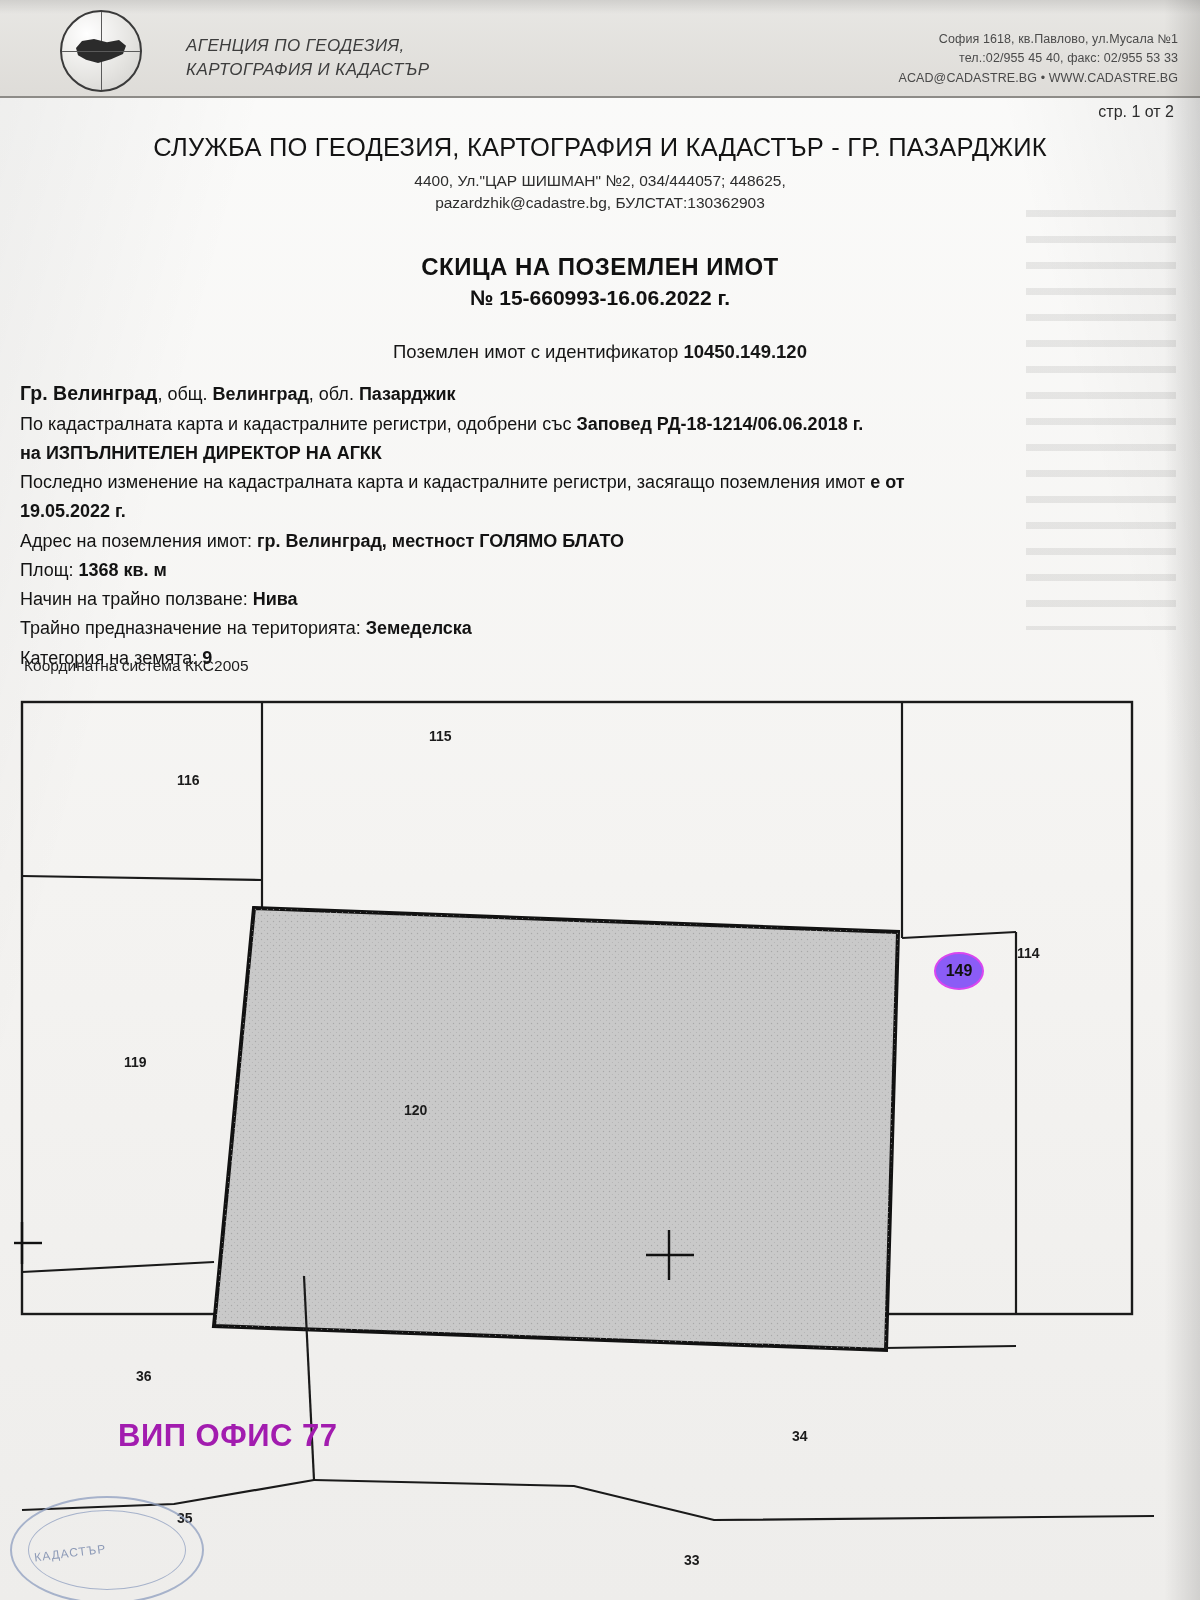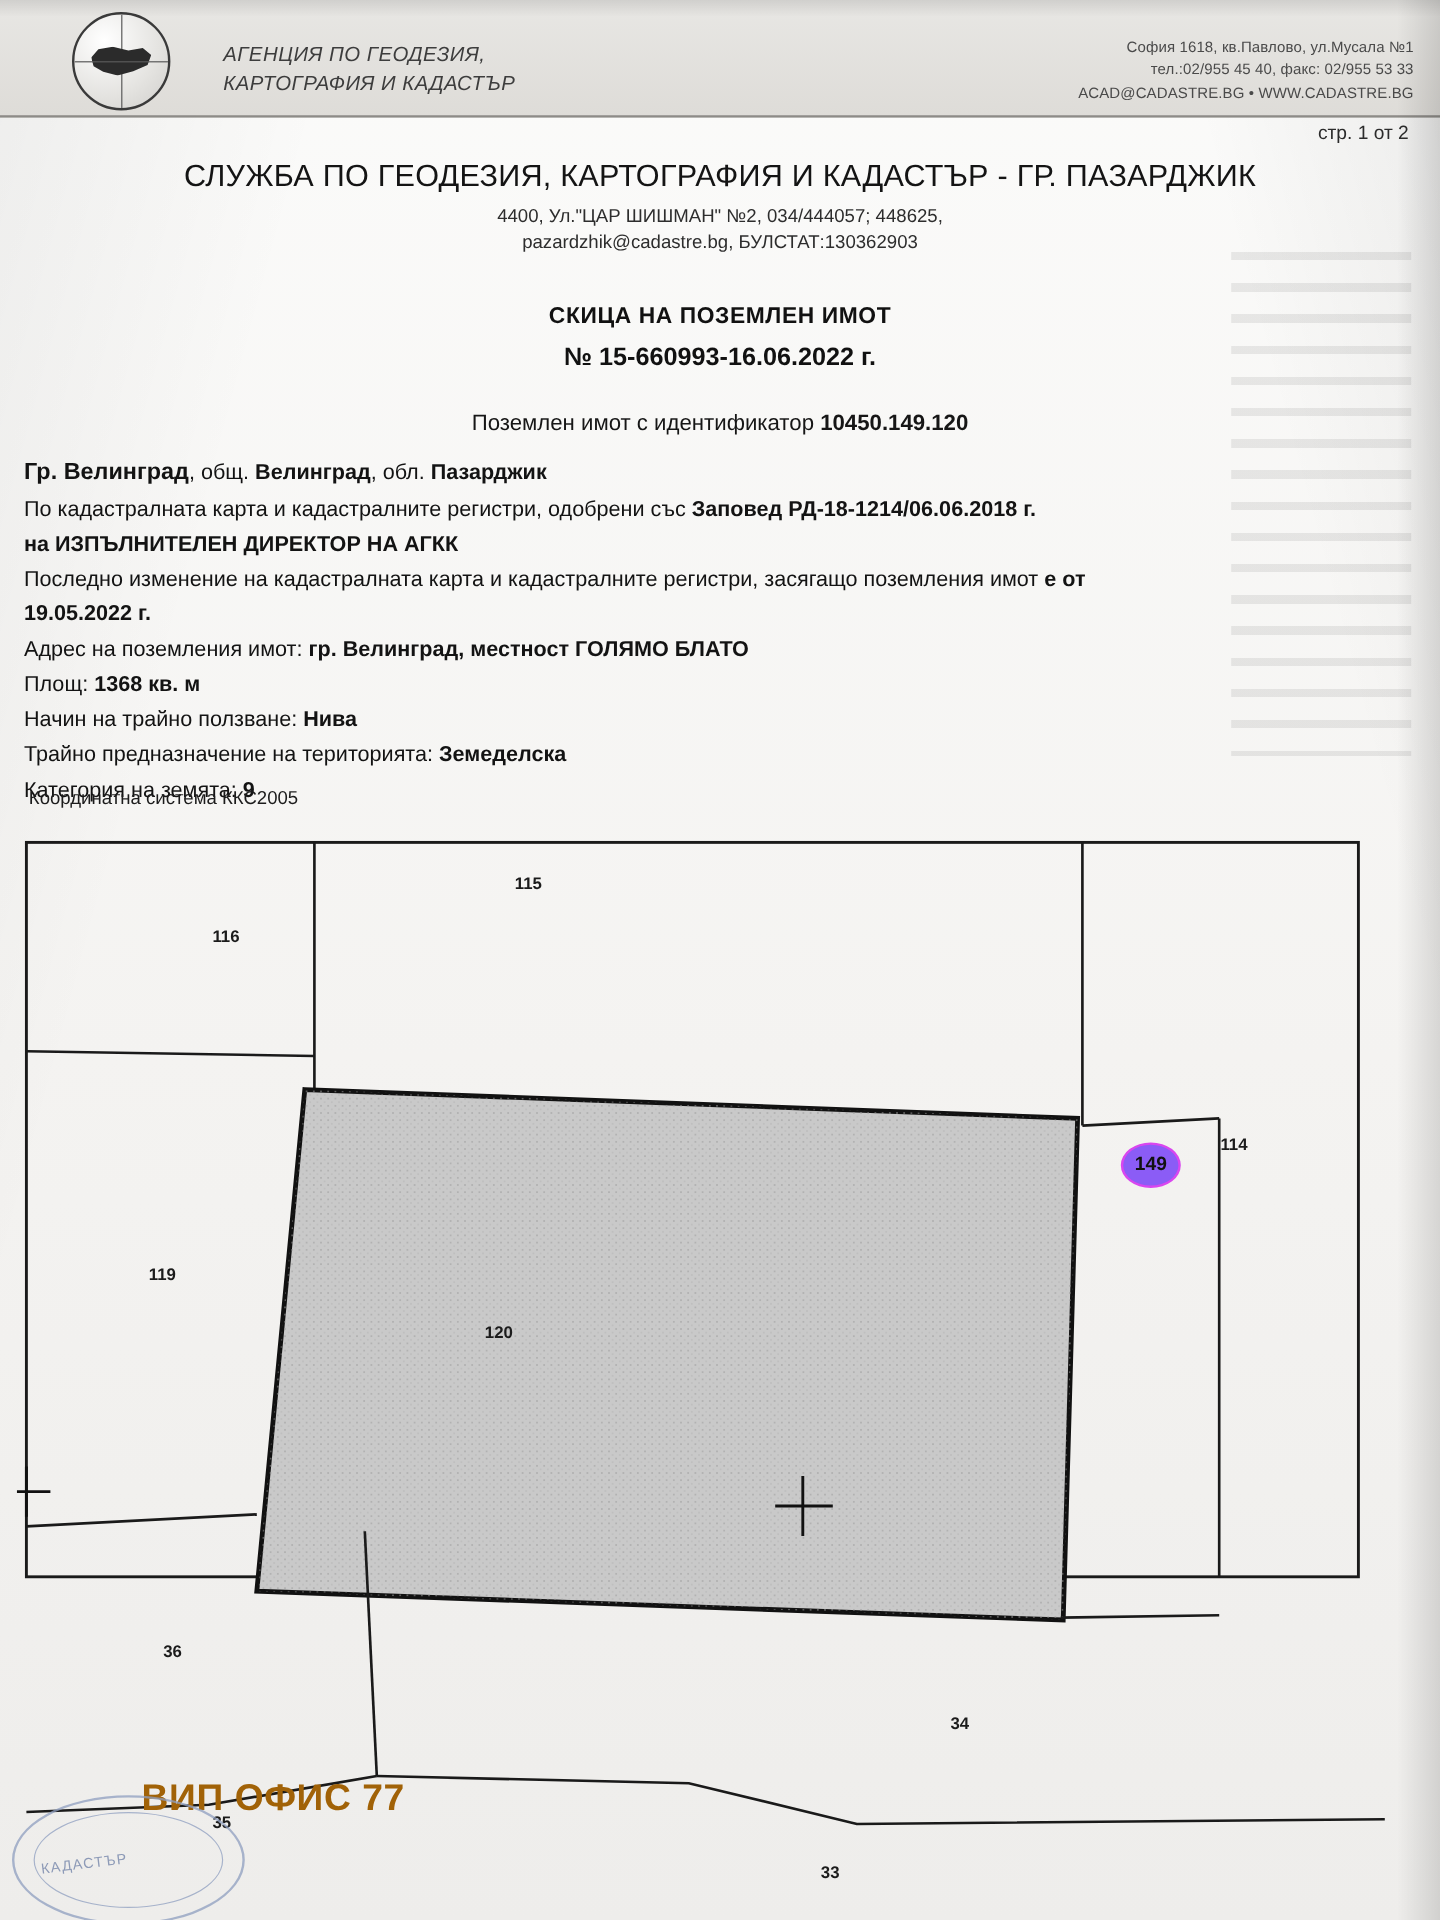--- a/index.html
+++ b/index.html
@@ -145,21 +145,21 @@
     font-size: 15.5px;
     color: #2d2d2d;
   }
   
   .doc-title {
     position: absolute;
     left: 0;
     top: 253px;
     width: 1200px;
     text-align: center;
-    font-size: 19px;
+    font-size: 24px;
     font-weight: bold;
     letter-spacing: 0.5px;
     color: #111;
   }
   .doc-number {
     position: absolute;
     left: 0;
     top: 286px;
     width: 1200px;
     text-align: center;
@@ -222,24 +222,24 @@
     font-size: 16px;
     font-weight: bold;
     display: flex;
     align-items: center;
     justify-content: center;
     background: #8b5cf6;
   }
   .watermark {
     position: absolute;
     left: 118px;
-    top: 1480px;
+    top: 1418px;
     font-size: 31px;
     font-weight: bold;
-    color: #a16207;
+    color: #a21caf;
     letter-spacing: 0.5px;
   }
   .stamp {
     position: absolute;
     left: 10px;
     top: 1496px;
     width: 190px;
     height: 104px;
     border-radius: 50%;
     border: 2px solid #8f9fc0;

